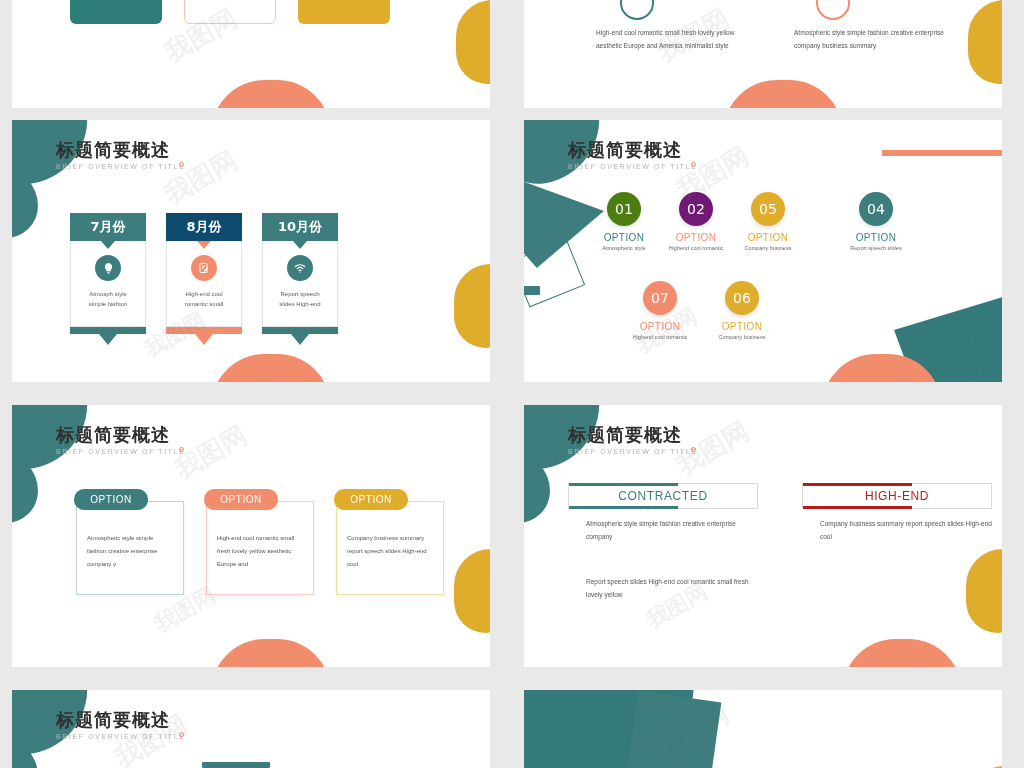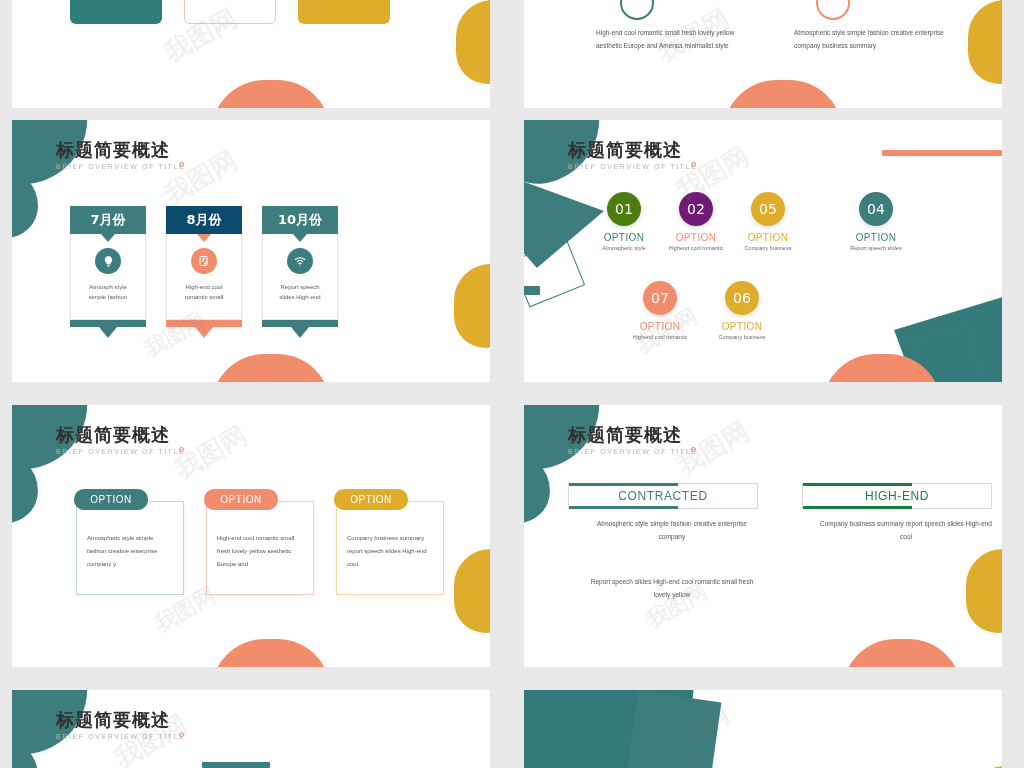--- a/index.html
+++ b/index.html
@@ -56,20 +56,21 @@
     border-radius:54px 54px 0 0;transform:translateX(-40px);
   }
 
   
   .cards{position:absolute;left:58px;top:86px;display:flex;gap:20px;}
   .card{width:76px;position:relative;}
   .card .chead{
     position:relative;height:28px;display:flex;align-items:center;
     justify-content:center;color:#fff;font-size:13px;font-weight:bold;
     font-family:"DejaVu Sans","Liberation Sans",sans-serif;
+    margin-top:7px;
   }
   .card .notch{
     position:absolute;left:50%;top:28px;margin-left:-7px;
     width:0;height:0;border-left:7px solid transparent;
     border-right:7px solid transparent;border-top:8px solid currentColor;
   }
   .card .cbody{
     background:#fff;border:1px solid #e7e7e7;border-top:none;
     height:86px;display:flex;flex-direction:column;align-items:center;
     padding-top:14px;box-sizing:border-box;
@@ -139,21 +140,21 @@
   .panel .pbox{
     border:1px solid #ddd;background:#fff;height:94px;
     padding:30px 10px 0 10px;box-sizing:border-box;
     box-shadow:0 1px 4px rgba(0,0,0,.06);
   }
   .panel .ptxt{font-size:6px;color:#555;line-height:13px;}
 
   
   .lboxes{
     position:absolute;left:44px;top:78px;width:424px;
-    display:grid;grid-template-columns:1fr 1fr;gap:24px 44px;text-align:center;
+    display:grid;grid-template-columns:1fr 1fr;gap:24px 44px;
   }
   .lbox .lhead{
     position:relative;height:24px;border:1px solid #d9d9d9;
     display:flex;align-items:center;justify-content:center;
     font-size:12px;letter-spacing:.6px;background:#fff;
   }
   .lbox .lhead .ledge{
     position:absolute;left:0;width:58%;height:3px;background:currentColor;
   }
   .lbox .lhead .etop{top:-1px;}
@@ -419,21 +420,21 @@
     <div class="lboxes">
       <div class="lbox">
         <div class="lhead" style="color:#3d7d7d;">
           <span class="ledge etop"></span>
           <span>CONTRACTED</span>
           <span class="ledge ebot"></span>
         </div>
         <div class="ltxt">Atmospheric style simple fashion creative enterprise company</div>
       </div>
       <div class="lbox">
-        <div class="lhead" style="color:#15803d;">
+        <div class="lhead" style="color:#b91c1c;">
           <span class="ledge etop"></span>
           <span>HIGH-END</span>
           <span class="ledge ebot"></span>
         </div>
         <div class="ltxt">Company business summary report speech slides High-end cool</div>
       </div>
       <div class="lbox">
         <div class="ltxt">Report speech slides High-end cool romantic small fresh lovely yellow</div>
       </div>
     </div>

